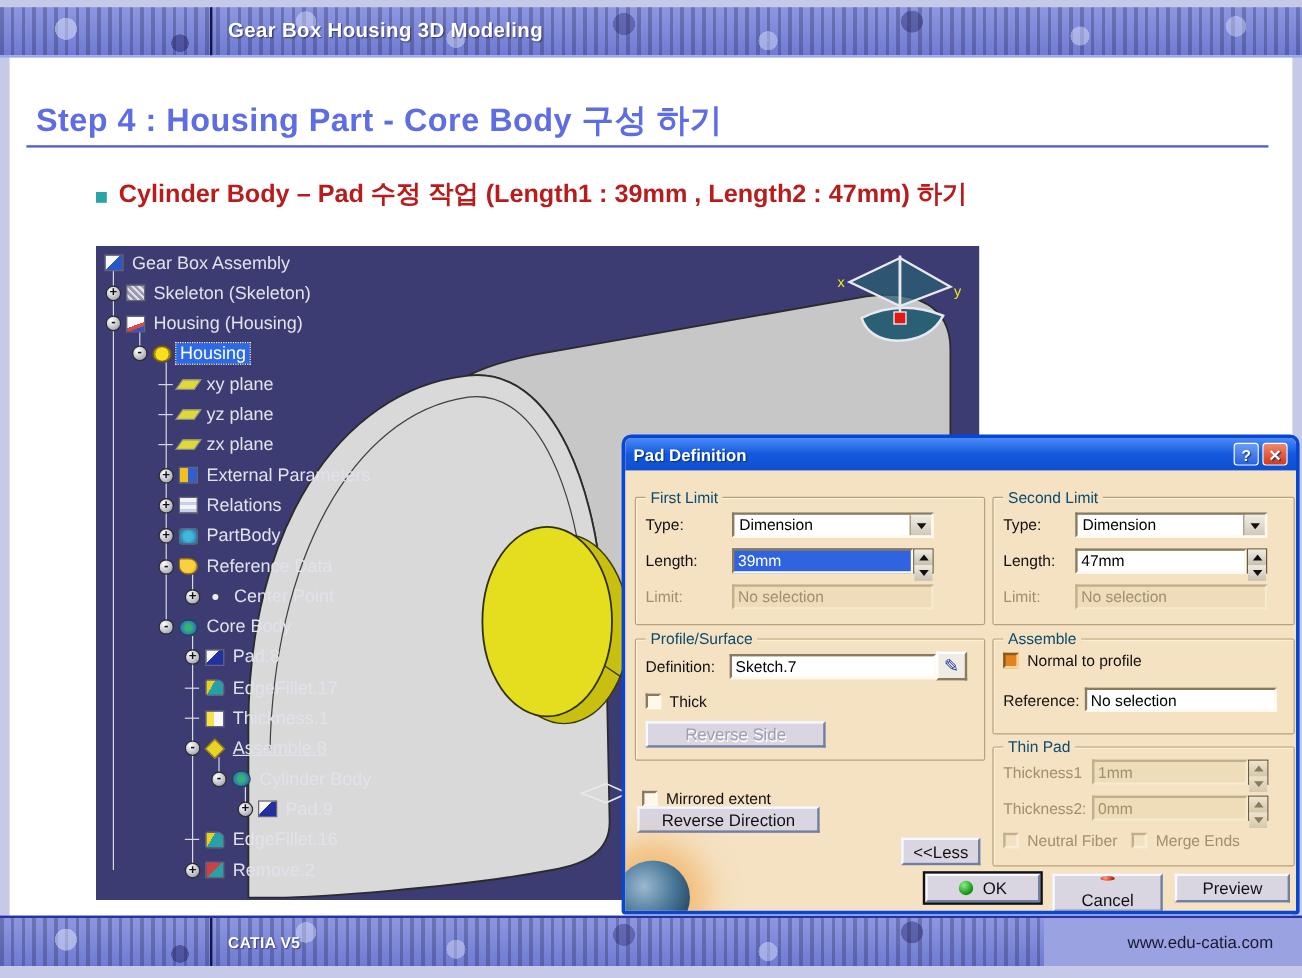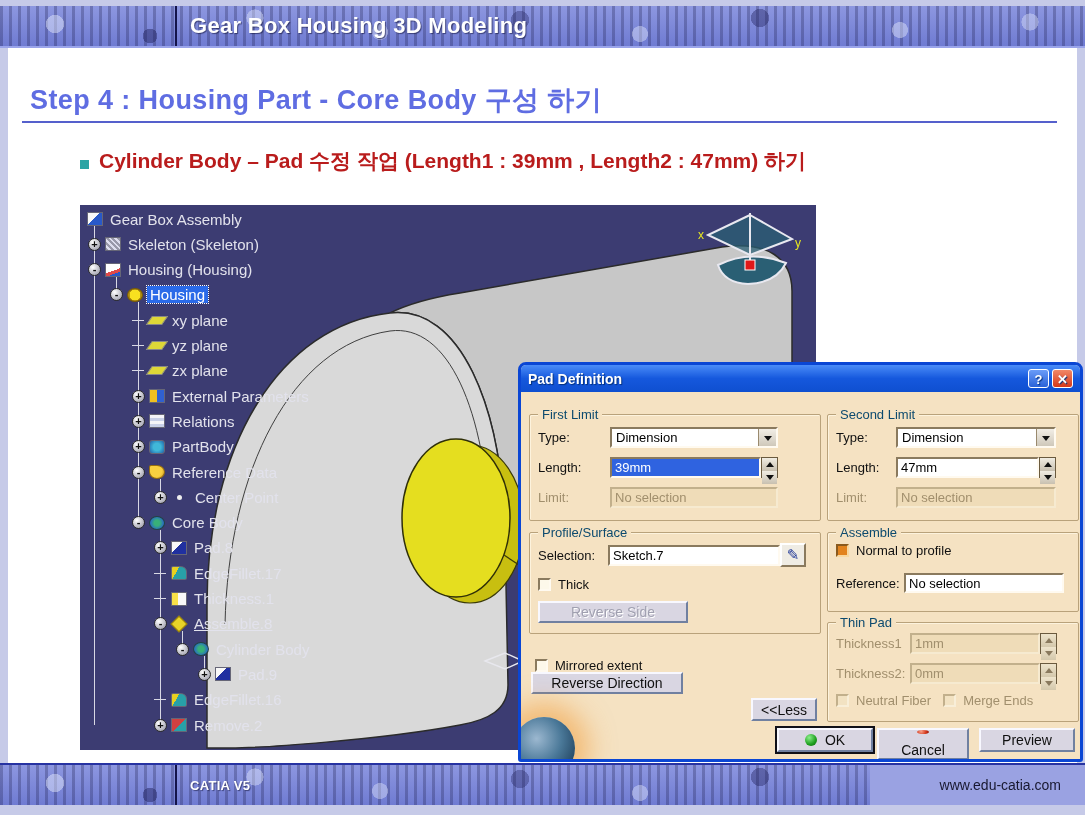--- a/index.html
+++ b/index.html
@@ -18,21 +18,21 @@
       radial-gradient(circle 13px at 640px 28px, rgba(235,240,255,.4) 60%, transparent 62%),
       radial-gradient(circle 15px at 760px 12px, rgba(30,30,90,.4) 60%, transparent 62%),
       radial-gradient(circle 13px at 900px 24px, rgba(235,240,255,.42) 60%, transparent 62%),
       radial-gradient(circle 14px at 1030px 16px, rgba(235,240,255,.38) 60%, transparent 62%),
       repeating-linear-gradient(90deg, rgba(25,25,70,.28) 0 3px, rgba(25,25,70,0) 3px 9px),
       linear-gradient(#8d97e0,#6f7bd2);}
   .band-top{top:6px;border-bottom:2px solid #9aa4ea;}
   .band-bottom{top:763px;border-top:2px solid #2733a2;}
   .band-sep{position:absolute;left:175px;top:0;width:2px;height:100%;background:#14144a;}
   .band-title{position:absolute;left:190px;top:0;height:100%;display:flex;align-items:center;
-    color:#ffffff;font-weight:bold;font-size:22px;letter-spacing:.3px;text-shadow:1px 1px 1px rgba(20,20,60,.6);}
+    color:#ffffff;font-weight:bold;font-size:17px;letter-spacing:.3px;text-shadow:1px 1px 1px rgba(20,20,60,.6);}
   .band-right{position:absolute;right:0;top:0;width:215px;height:100%;background:#9aa2e2;
     display:flex;align-items:center;justify-content:flex-end;padding-right:24px;box-sizing:border-box;
     color:#181830;font-size:14px;}
 
   
   .step-title{position:absolute;left:30px;top:82px;font-size:27px;font-weight:bold;color:#5f6de2;letter-spacing:.4px;}
   .step-rule{position:absolute;left:22px;top:121px;width:1035px;height:2px;background:#5560cc;}
   .bullet-sq{position:absolute;left:80px;top:160px;width:9px;height:9px;background:#2aa4a4;}
   .bullet-text{position:absolute;left:99px;top:147px;font-size:21px;font-weight:bold;color:#b91c1c;}
 
@@ -346,21 +346,21 @@
         </div>
         <div class="frow" style="top:72px;">
           <span class="lbl gray" style="width:60px;">Limit:</span>
           <input class="txt gray" style="width: 160px;" readonly="" value="No selection">
         </div>
       </div>
 
       <div class="group" style="left:8px;top:140px;width:290px;height:100px;">
         <span class="legend">Profile/Surface</span>
         <div class="frow" style="top:10px;">
-          <span class="lbl" style="width:70px;">Selection:</span>
+          <span class="lbl" style="width:70px;">Definition:</span>
           <input class="txt" style="width: 172px;" readonly="" value="Sketch.7">
           <span class="icon-btn">✎</span>
         </div>
         <div class="frow" style="top:44px;">
           <span class="cb"></span>
           <span class="lbl">Thick</span>
         </div>
         <div class="btn disabled" style="left:8px;top:68px;width:150px;height:22px;">Reverse Side</div>
       </div>
 
@@ -412,21 +412,21 @@
           </span>
         </div>
         <div class="frow" style="top:70px;">
           <span class="cb gray"></span>
           <span class="lbl gray" style="margin-right:12px;">Neutral Fiber</span>
           <span class="cb gray"></span>
           <span class="lbl gray">Merge Ends</span>
         </div>
       </div>
 
-      <div class="btn default" style="left:256px;top:336px;width:96px;height:24px;">
+      <div class="btn default" style="left:250px;top:336px;width:96px;height:24px;">
         <span class="dot green"></span>
         <span>OK</span>
       </div>
       <div class="btn" style="left:356px;top:336px;width:92px;height:32px;flex-direction:column;">
         <span class="dot red"></span>
         <span>Cancel</span>
       </div>
       <div class="btn" style="left:458px;top:336px;width:96px;height:24px;">
         <span>Preview</span>
       </div>

